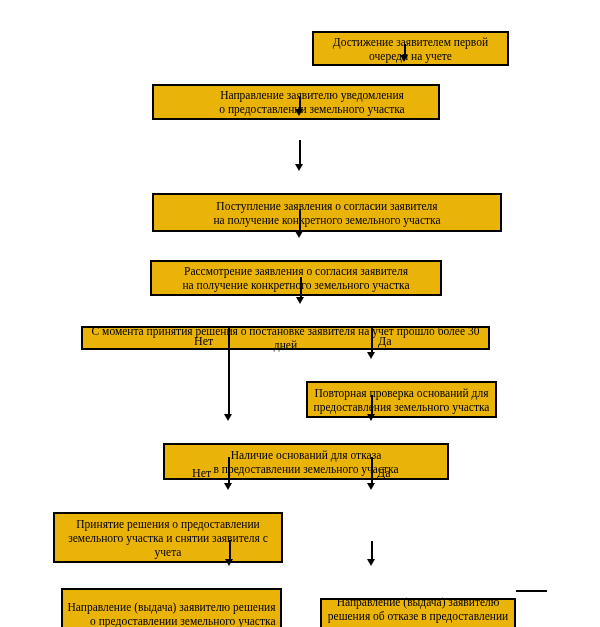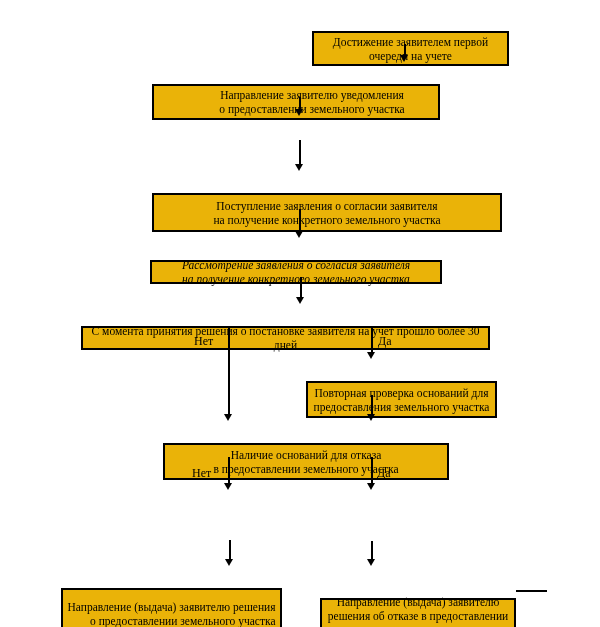--- a/index.html
+++ b/index.html
@@ -74,39 +74,44 @@
     <div>Направление заявителю уведомления
 о предоставлении земельного участка</div>
   </div>
 
 
   <div class="fbox" style="left:152px; top:171px; width:350px; height:39px;">
     <div>Поступление заявления о согласии заявителя
 на получение конкретного земельного участка</div>
   </div>
 
-  <div class="fbox" style="left:150px; top:238px; width:292px; height:24px;font-style:italic;">
+  <div class="fbox" style="left:150px; top:238px; width:292px; height:36px;">
     <div>Рассмотрение заявления о согласия заявителя
 на получение конкретного земельного участка</div>
   </div>
 
   <div class="fbox" style="left:81px; top:304px; width:409px; height:24px;">
     <div>С момента принятия решения о постановке заявителя на учет прошло более 30 дней</div>
   </div>
 
   <div class="fbox" style="left:306px; top:359px; width:191px; height:37px;">
     <div>Повторная проверка оснований для
 предоставления земельного участка</div>
   </div>
 
   <div class="fbox" style="left:163px; top:421px; width:286px; height:37px;">
     <div>Наличие оснований для отказа
 в предоставлении земельного участка</div>
   </div>
 
+  <div class="fbox" style="left:53px; top:490px; width:230px; height:51px;">
+    <div>Принятие решения о предоставлении
+земельного участка и снятии заявителя с
+учета</div>
+  </div>
 
 
   <div class="fbox" style="left:61px; top:566px; width:221px; height:51px;text-align:right;">
     <div>Направление (выдача) заявителю решения
 о предоставлении земельного участка</div>
   </div>
 
   <div class="fbox" style="left:320px; top:576px; width:196px; height:35px;">
     <div>Направление (выдача) заявителю
 решения об отказе в предоставлении

